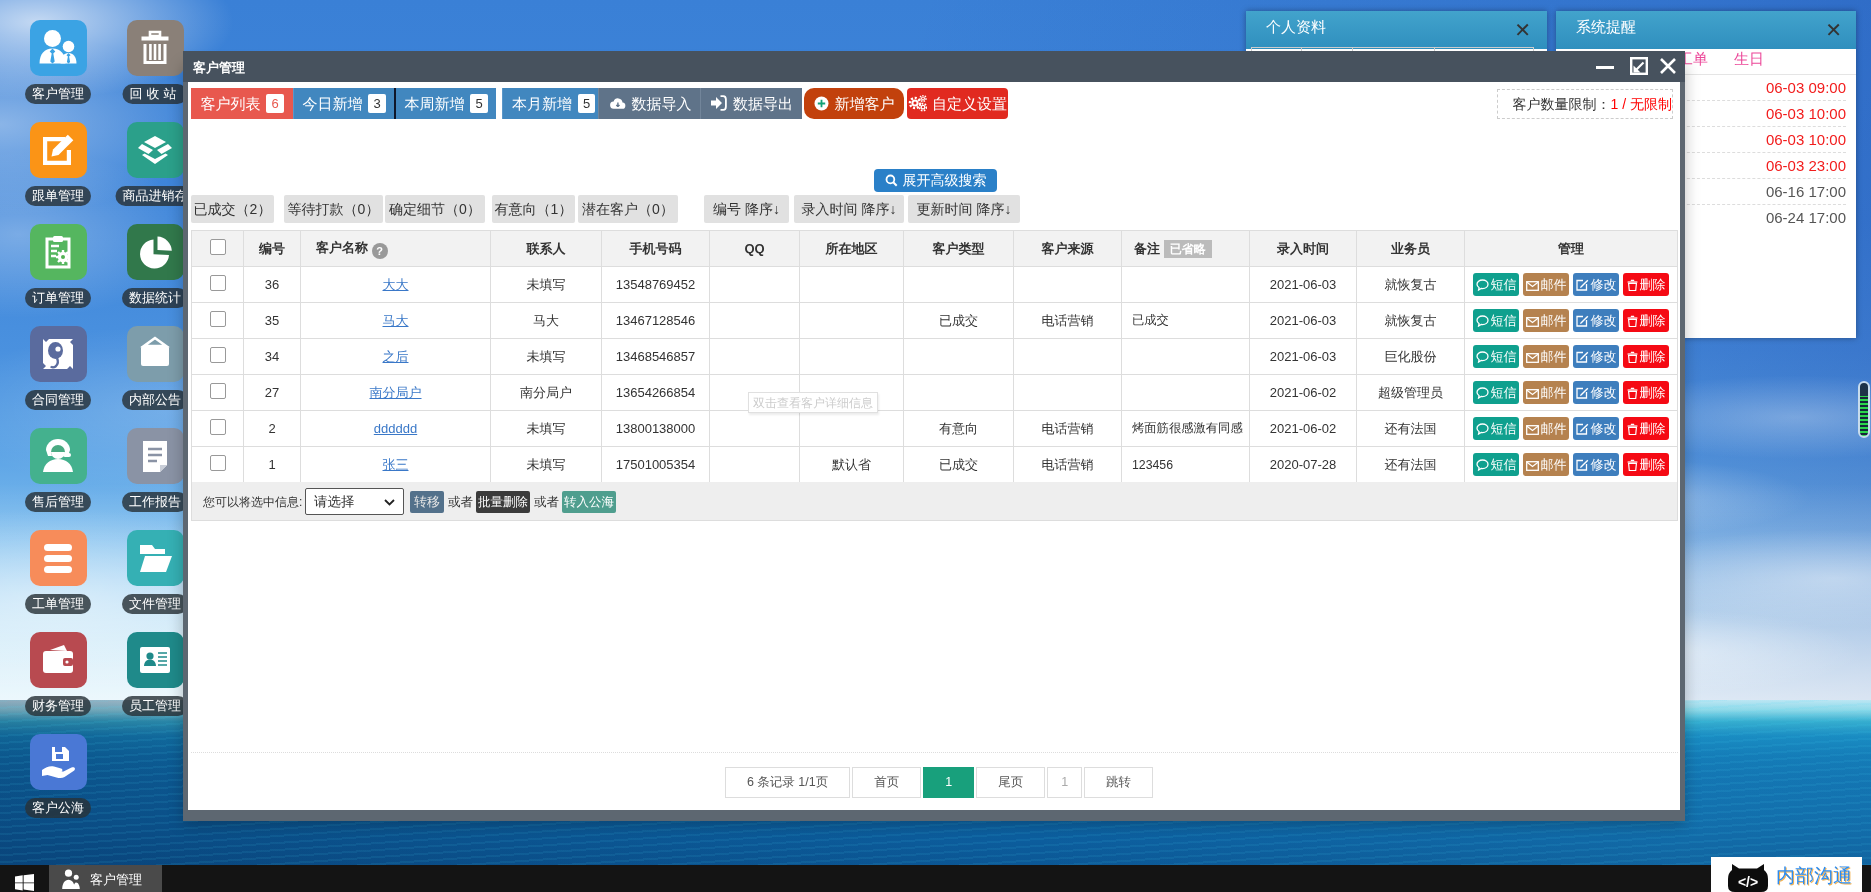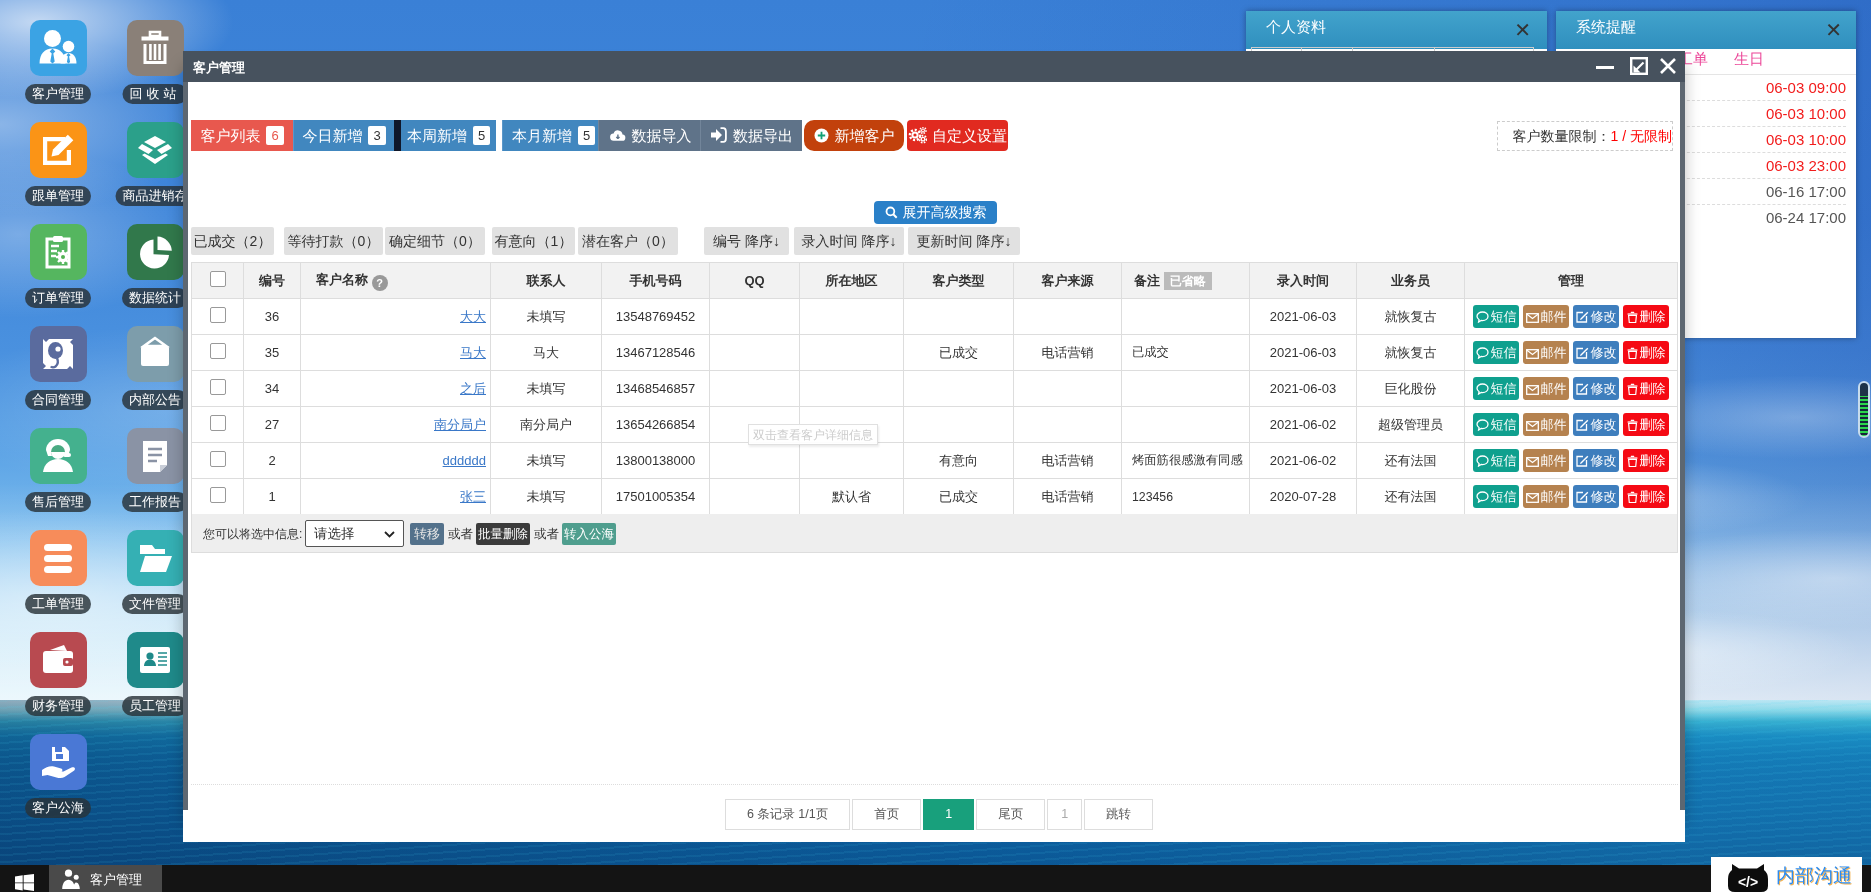--- a/index.html
+++ b/index.html
@@ -35,33 +35,33 @@
 
 .panel { position:absolute; background:#fff; box-shadow:0 0 6px rgba(0,0,0,.35); }
 .phead { position:absolute; left:0; top:0; right:0; height:38px; background:linear-gradient(to bottom,#42a3cc,#2f8fbe); color:#fff; font-size:15px; line-height:31px; padding-left:20px; }
 .pclose { position:absolute; right:14px; top:4px; color:#333; font-size:20px; }
 
 #win { position:absolute; left:183px; top:51px; width:1502px; height:759px; background:#fff;
   box-shadow:0 11px 0 #5d6771, 0 14px 14px rgba(0,0,0,.25); }
 #titlebar { position:absolute; left:0; top:0; width:1502px; height:31px; background:#47525e; color:#fff; }
 #titlebar .t { position:absolute; left:10px; top:8px; font-size:13px; font-weight:bold; }
 .wbtn { position:absolute; top:0; height:31px; color:#fff; text-align:center; }
-#wbody { position:absolute; left:0; top:31px; width:1502px; height:728px; background:#fff; overflow:hidden;margin-top:32px; }
+#wbody { position:absolute; left:0; top:31px; width:1502px; height:728px; background:#fff; overflow:hidden; }
 
 .tab { position:absolute; top:6px; height:31px; line-height:31px; color:#fff; font-size:15px; text-align:center; }
 .badge { display:inline-block; background:#fff; border-radius:2px; font-size:13px; padding:0 5px; height:19px; line-height:19px; vertical-align:1px; margin-left:6px; }
 
 #searchbox { position:absolute; left:8px; top:46px; width:1487px; height:36px; border:1px solid #ddd; border-radius:4px; }
 #advbtn { position:absolute; left:691px; top:87px; width:123px; height:23px; background:#2a80c8; border-radius:4px; color:#fff; font-size:14px; text-align:center; line-height:23px; }
 
 .fbtn { position:absolute; top:113px; height:28px; line-height:28px; background:#e1e1e1; color:#333; font-size:14px; text-align:center; border-radius:2px; }
 
 #tbl { position:absolute; left:8px; top:148px; width:1487px; border-collapse:collapse; font-size:13px; color:#333; }
 #tbl td { white-space:nowrap; }
-#tbl td.nm { text-align:right; }
+#tbl td.nm { text-align:center; }
 #tbl td.bz { text-align:left; padding-left:10px; font-size:12.3px; }
 #tbl th { background:#f2f2f2; font-weight:bold; }
 #tbl th, #tbl td { border:1px solid #ddd; height:36px; text-align:center; padding:0 4px; }
 #tbl a { color:#3a78c8; text-decoration:underline; }
 #tbl .cb { width:16px; height:16px; border:1px solid #999; border-radius:2px; display:inline-block; background:#fff; }
 
 #selbar { position:absolute; left:8px; top:400px; width:1487px; height:39px; background:#eee; border:1px solid #ddd; border-top:none; }
 
 #pager { position:absolute; left:7px; top:685px; width:1498px; text-align:center; }
 .pbox { display:inline-block; height:31px; line-height:29px; border:1px solid #ddd; background:#fff; color:#555; font-size:12.5px; padding:0 21px; margin:0 1px; vertical-align:top; white-space:nowrap; }
@@ -248,21 +248,21 @@
       <svg class="wbtn" style="right:7px;" width="20" height="31" viewBox="0 0 20 31">
           <path d="M3 8l14 14M17 8L3 22" stroke="#fff" stroke-width="2.6"></path>
         </svg>
     </div>
     <div id="wside" style="position:absolute;left:0;top:31px;width:5px;height:728px;background:#5d6771;z-index:5;"></div>
     <div id="wside2" style="position:absolute;right:0;top:31px;width:5px;height:728px;background:#5d6771;z-index:5;"></div>
     <div id="wbody">
 
       <div class="tab" style="left:8px;width:102px;background:#e8584e;">客户列表<span class="badge" style="color:#e8584e;">6</span></div>
       <div class="tab" style="left:110px;width:101px;background:#4187bf;border-left:1px solid #5a97c9;">今日新增<span class="badge" style="color:#333;">3</span></div>
-      <div class="tab" style="left:211px;width:102px;background:#4187bf;border-left:7px solid #0f172a;">本周新增<span class="badge" style="color:#333;">5</span></div>
+      <div class="tab" style="left:211px;width:102px;background:#4187bf;border-left:2px solid #0f172a;">本周新增<span class="badge" style="color:#333;">5</span></div>
       <div class="tab" style="left:319px;width:102px;background:#4187bf;border-left:1px solid #5a97c9;">本月新增<span class="badge" style="color:#333;">5</span></div>
       <div class="tab" style="left:415px;width:102px;background:#5f7389;border-left:1px solid #72859a;">
         <svg width="18" height="14" viewBox="0 0 18 14" style="vertical-align:-2px;margin-right:6px;">
             <path d="M14.5 5.6a4.6 4.6 0 0 0-8.9-1.2A3.7 3.7 0 0 0 6 11.8h8a3.1 3.1 0 0 0 .5-6.2z" fill="#fff"></path>
             <path d="M9.9 5.5v4m0 0l-1.6-1.6m1.6 1.6l1.6-1.6" stroke="#5f7389" stroke-width="1.4" fill="none"></path>
           </svg>数据导入</div>
       <div class="tab" style="left:517px;width:102px;background:#5f7389;border-left:1px solid #72859a;">
         <svg width="17" height="16" viewBox="0 0 17 16" style="vertical-align:-2px;margin-right:6px;">
             <path d="M1 5.5h5V2l6 6-6 6v-3.5H1z" fill="#fff"></path>
             <path d="M10.5 1.2h2.8c1.8 0 2.6 1.4 2.6 3.4v6.8c0 2-.8 3.4-2.6 3.4h-2.8" stroke="#fff" stroke-width="1.8" fill="none"></path>

